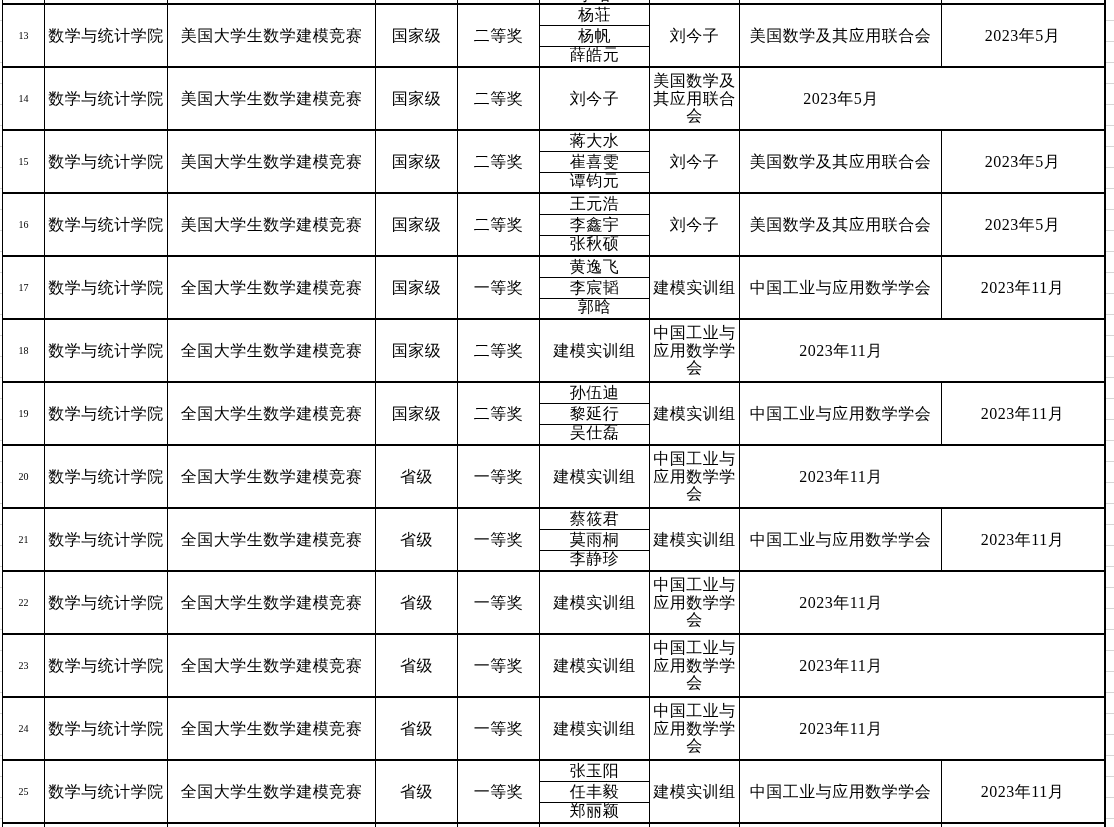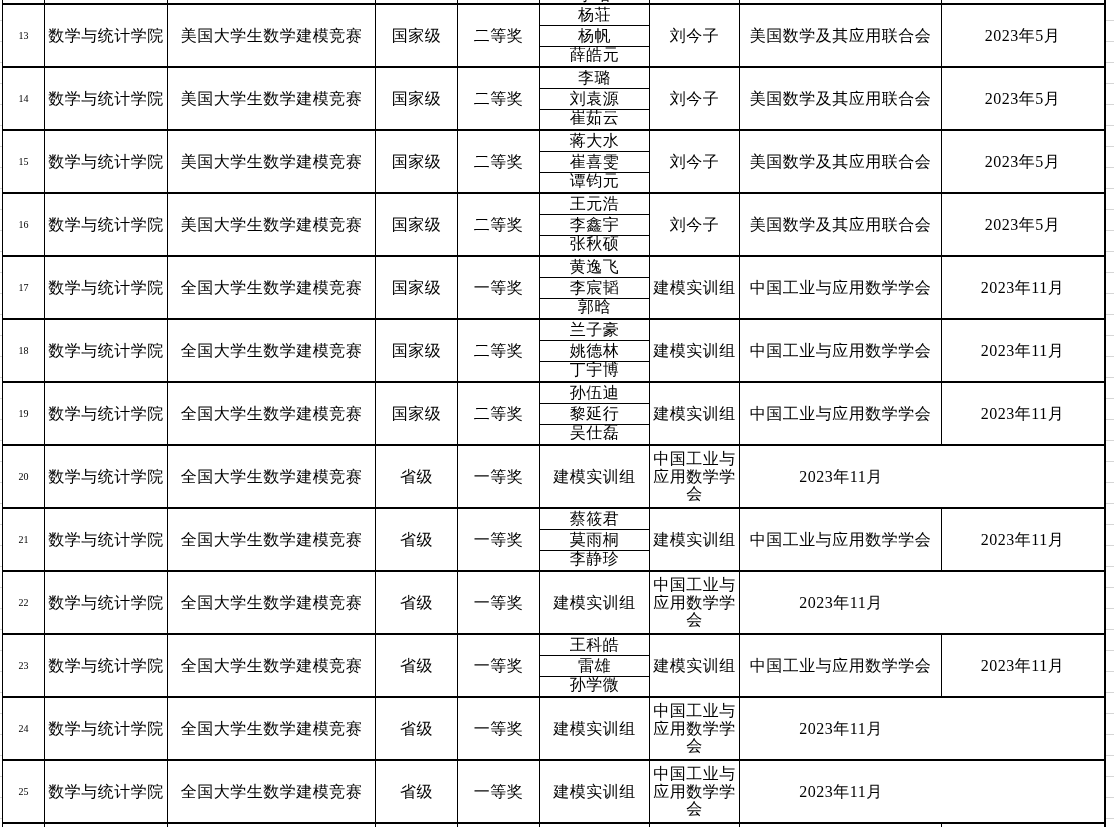--- a/index.html
+++ b/index.html
@@ -93,25 +93,20 @@
           <div class="cell">刘今子</div>
           <div class="cell">美国数学及其应用联合会</div>
           <div class="cell">2023年5月</div>
         </div>
         <div class="grid-row data-row">
           <div class="cell cell-rownum">14</div>
           <div class="cell">数学与统计学院</div>
           <div class="cell">美国大学生数学建模竞赛</div>
           <div class="cell">国家级</div>
           <div class="cell">二等奖</div>
-          <div class="cell cell-names">
-            <div class="name-sub">李璐</div>
-            <div class="name-sub">刘袁源</div>
-            <div class="name-sub">崔茹云</div>
-          </div>
           <div class="cell">刘今子</div>
           <div class="cell">美国数学及其应用联合会</div>
           <div class="cell">2023年5月</div>
         </div>
         <div class="grid-row data-row">
           <div class="cell cell-rownum">15</div>
           <div class="cell">数学与统计学院</div>
           <div class="cell">美国大学生数学建模竞赛</div>
           <div class="cell">国家级</div>
           <div class="cell">二等奖</div>
@@ -153,25 +148,20 @@
           <div class="cell">建模实训组</div>
           <div class="cell">中国工业与应用数学学会</div>
           <div class="cell">2023年11月</div>
         </div>
         <div class="grid-row data-row">
           <div class="cell cell-rownum">18</div>
           <div class="cell">数学与统计学院</div>
           <div class="cell">全国大学生数学建模竞赛</div>
           <div class="cell">国家级</div>
           <div class="cell">二等奖</div>
-          <div class="cell cell-names">
-            <div class="name-sub">兰子豪</div>
-            <div class="name-sub">姚德林</div>
-            <div class="name-sub">丁宇博</div>
-          </div>
           <div class="cell">建模实训组</div>
           <div class="cell">中国工业与应用数学学会</div>
           <div class="cell">2023年11月</div>
         </div>
         <div class="grid-row data-row">
           <div class="cell cell-rownum">19</div>
           <div class="cell">数学与统计学院</div>
           <div class="cell">全国大学生数学建模竞赛</div>
           <div class="cell">国家级</div>
           <div class="cell">二等奖</div>
@@ -218,45 +208,45 @@
           <div class="cell">建模实训组</div>
           <div class="cell">中国工业与应用数学学会</div>
           <div class="cell">2023年11月</div>
         </div>
         <div class="grid-row data-row">
           <div class="cell cell-rownum">23</div>
           <div class="cell">数学与统计学院</div>
           <div class="cell">全国大学生数学建模竞赛</div>
           <div class="cell">省级</div>
           <div class="cell">一等奖</div>
-          <div class="cell cell-names">
-            <div class="name-sub">王科皓</div>
-            <div class="name-sub">雷雄</div>
-            <div class="name-sub">孙学微</div>
-          </div>
           <div class="cell">建模实训组</div>
           <div class="cell">中国工业与应用数学学会</div>
           <div class="cell">2023年11月</div>
         </div>
         <div class="grid-row data-row">
           <div class="cell cell-rownum">24</div>
           <div class="cell">数学与统计学院</div>
           <div class="cell">全国大学生数学建模竞赛</div>
           <div class="cell">省级</div>
           <div class="cell">一等奖</div>
           <div class="cell">建模实训组</div>
           <div class="cell">中国工业与应用数学学会</div>
           <div class="cell">2023年11月</div>
         </div>
         <div class="grid-row data-row">
           <div class="cell cell-rownum">25</div>
           <div class="cell">数学与统计学院</div>
           <div class="cell">全国大学生数学建模竞赛</div>
           <div class="cell">省级</div>
           <div class="cell">一等奖</div>
+          <div class="cell cell-names">
+            <div class="name-sub">张玉阳</div>
+            <div class="name-sub">任丰毅</div>
+            <div class="name-sub">郑丽颖</div>
+          </div>
           <div class="cell">建模实训组</div>
           <div class="cell">中国工业与应用数学学会</div>
           <div class="cell">2023年11月</div>
         </div>
       </div>
 
     <div class="grid-row strip-bottom">
       <div class="cell"></div>
       <div class="cell"></div>
       <div class="cell"></div>

